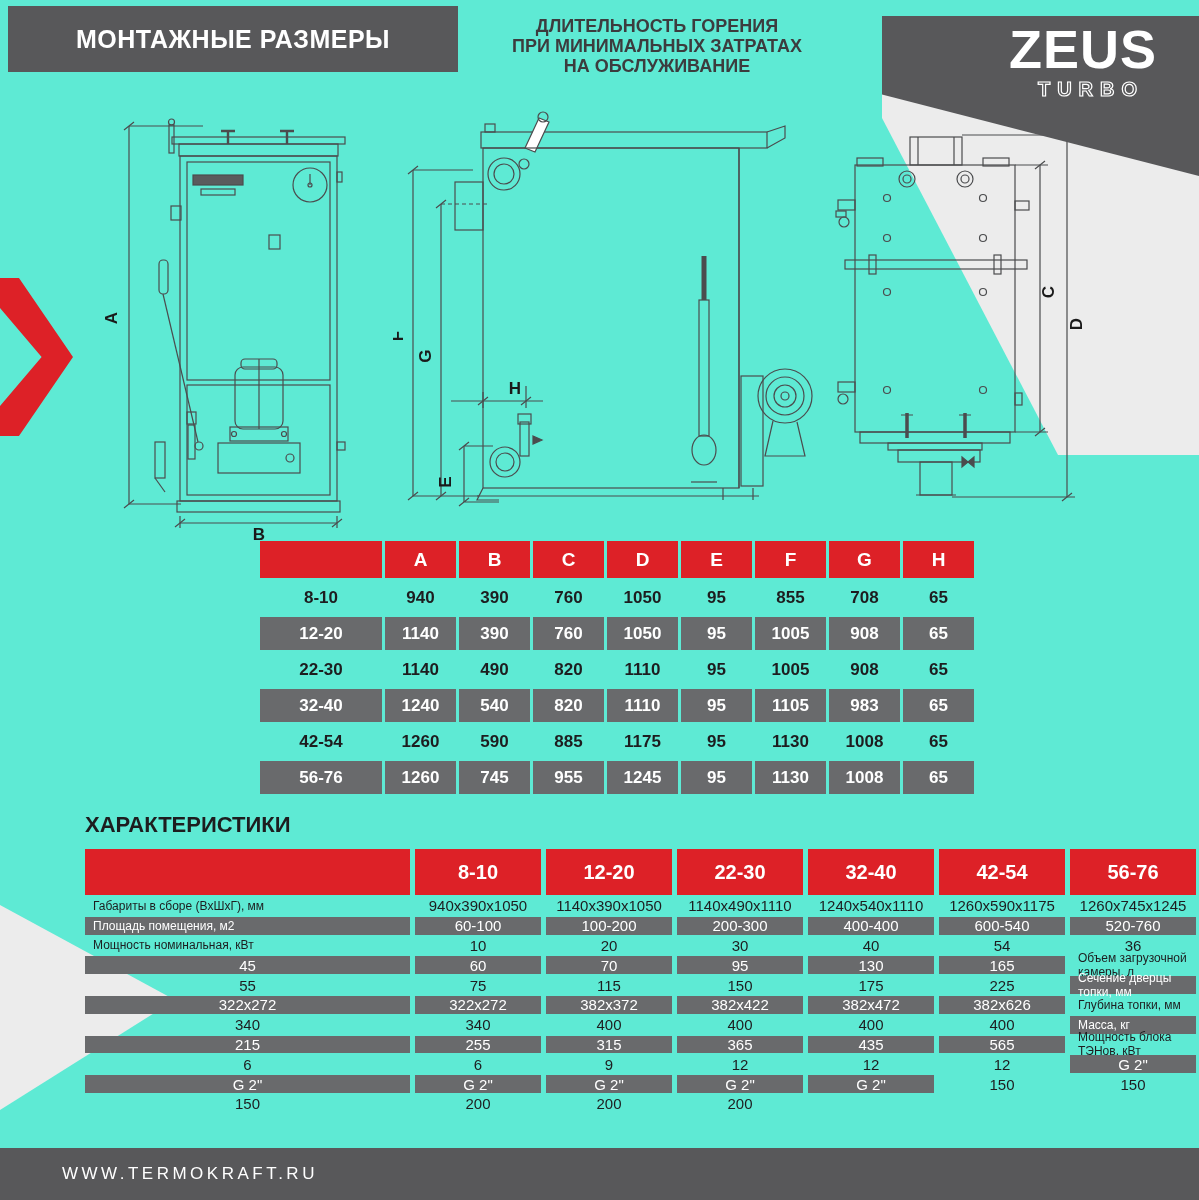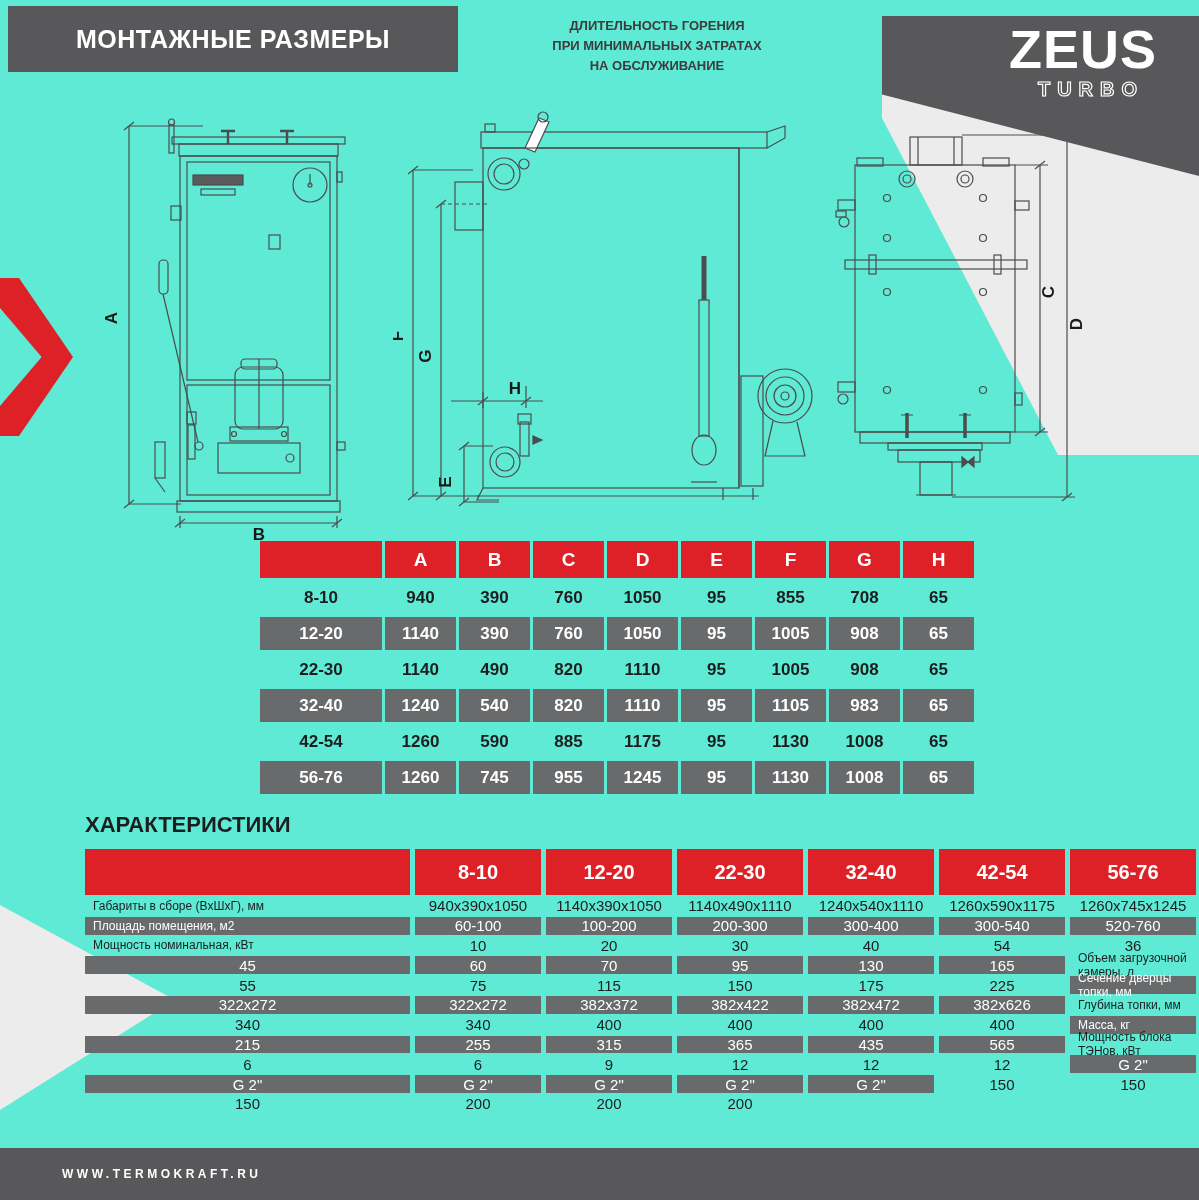--- a/index.html
+++ b/index.html
@@ -15,21 +15,21 @@
 
   .chevron { position:absolute; left:0; top:278px; width:73px; height:158px; z-index:1;
              background:var(--accent_red,#dd2127);
              clip-path:polygon(0 0,26% 0,100% 50%,26% 100%,0 100%,0 81%,57% 50%,0 19%); }
 
   .title-box { position:absolute; left:8px; top:6px; width:450px; height:66px; z-index:2;
                background:var(--panel_gray,#58585a); color:#fff; font-weight:bold; font-size:25px;
                letter-spacing:.5px; display:flex; align-items:center; justify-content:center; }
 
   .subtitle { position:absolute; left:462px; top:16px; width:390px; z-index:2; text-align:center;
-              color:#3c3c3e; font-size:13px; line-height:20px; font-weight:bold; }
+              color:#3c3c3e; font-size:18px; line-height:20px; font-weight:bold; }
 
   .brand { position:absolute; left:882px; top:16px; width:317px; height:160px; z-index:2;
            background:var(--panel_gray,#58585a);
            clip-path:polygon(0 0,100% 0,100% 100%,0 49%); }
   .brand-name { position:absolute; left:96px; top:6px; width:210px; text-align:center;
                 color:#fff; font-weight:bold; font-size:54px; letter-spacing:1px; line-height:1; }
   .brand-series { position:absolute; left:104px; top:62px; width:210px; text-align:center;
                   font-weight:bold; font-size:20px; letter-spacing:7px;
                   color:transparent; -webkit-text-stroke:1.2px #fff; }
 
@@ -54,21 +54,21 @@
   .red  { background:var(--accent_red,#dd2127); color:#fff; font-weight:bold; }
   .gray { background:var(--row_gray,#696a6c); color:#fff; }
   .dims-head { font-size:19px; }
   .dnum { font-size:17px; font-weight:bold; }
   .shead { font-size:20px; }
   .sval { font-size:15px; }
   .slabel { font-size:12px; justify-content:flex-start; padding-left:8px; }
 
   .footer { position:absolute; left:0; top:1148px; width:1199px; height:52px; z-index:2;
             background:var(--panel_gray,#58585a); display:flex; align-items:center; }
-  .footer-text { margin-left:62px; color:#fff; font-weight:bold; font-size:12px; letter-spacing:3.5px; }
+  .footer-text { margin-left:62px; color:#fff; font-weight:normal; font-size:17px; letter-spacing:3.5px; }
 </style>
 </head>
 <body>
 
 <div class="page">
 
   <div class="band band-tr"></div>
   <div class="band band-bl"></div>
   <div class="chevron"></div>
 
@@ -309,22 +309,22 @@
       <div class="cell  sval">940x390x1050</div>
       <div class="cell  sval">1140x390x1050</div>
       <div class="cell  sval">1140x490x1110</div>
       <div class="cell  sval">1240x540x1110</div>
       <div class="cell  sval">1260x590x1175</div>
       <div class="cell  sval">1260x745x1245</div>
       <div class="cell gray slabel">Площадь помещения, м2</div>
       <div class="cell gray sval">60-100</div>
       <div class="cell gray sval">100-200</div>
       <div class="cell gray sval">200-300</div>
-      <div class="cell gray sval">300-400</div>
-      <div class="cell gray sval">300-540</div>
+      <div class="cell gray sval">400-400</div>
+      <div class="cell gray sval">600-540</div>
       <div class="cell gray sval">520-760</div>
       <div class="cell  slabel">Мощность номинальная, кВт</div>
       <div class="cell  sval">10</div>
       <div class="cell  sval">20</div>
       <div class="cell  sval">30</div>
       <div class="cell  sval">40</div>
       <div class="cell  sval">54</div>
       <div class="cell  sval">36</div>
       <div class="cell gray sval">45</div>
       <div class="cell gray sval">60</div>

